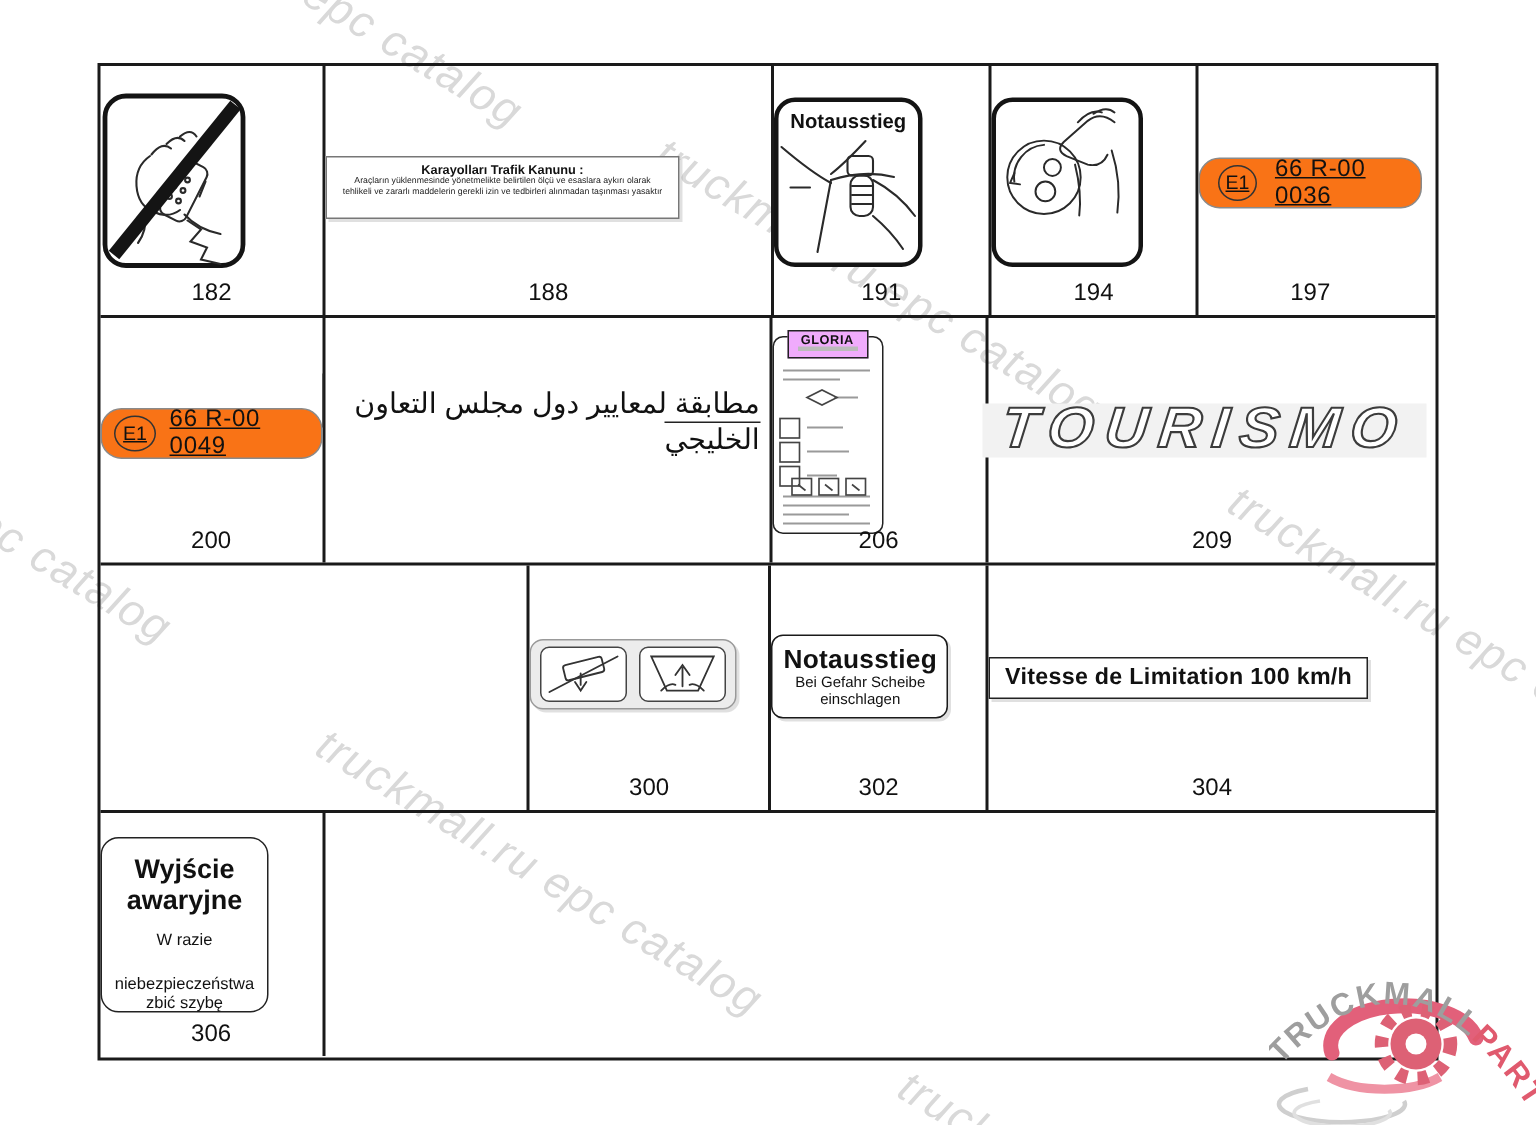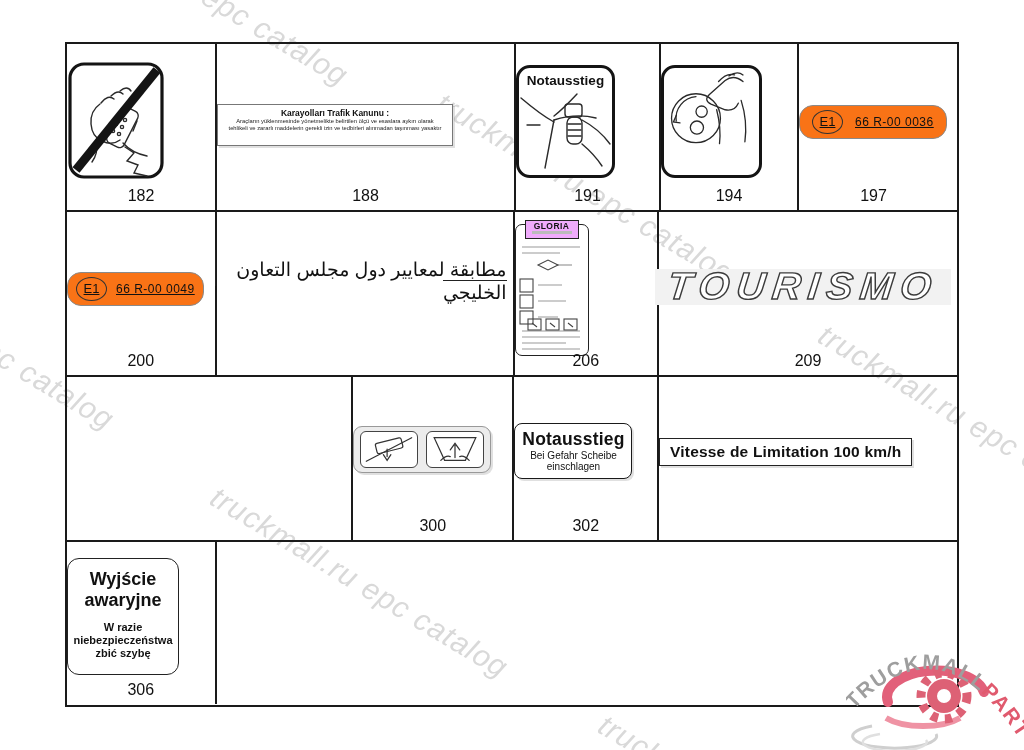--- a/index.html
+++ b/index.html
@@ -54,21 +54,21 @@
   
   .emark {
     display:flex; align-items:center; gap:12px; background:#f97316;
     border:1px solid #8a8a8a; border-radius:14px; padding:6px 12px;
     height:34px; margin-bottom:10px;text-decoration:underline;
   }
   .emark .ecirc {
     display:inline-block; width:31px; height:24px; border:1.6px solid #333;
     border-radius:50%; text-align:center; line-height:21px; font-size:13px;
   }
-  .emark .code { font-size:12px; letter-spacing:0.5px; }
+  .emark .code { font-size:16px; letter-spacing:0.5px; }
   
   .arabic203 { position:relative; direction:rtl; font-family:Liberation Sans, sans-serif;
     font-size:19px; margin-bottom:26px; padding:2px 6px; }
   .arabic203 .vbar { position:absolute; left:-2px; top:-6px; width:1.4px; height:36px; background:#222; }
   .arabic203 .last { border-top:1.4px solid #222; padding-top:1px; }
   
   .sticker206 { position:relative; width:74px; height:132px; background:#fff;
     border:1.6px solid #222; border-radius:7px; margin-bottom:8px; }
   .sticker206 .hdr { position:absolute; top:-5px; left:9px; width:54px; height:19px;
     background:#f0abfc; border:1.6px solid #222; text-align:center; }
@@ -108,21 +108,21 @@
     border-radius:8px; padding:5px 2px 6px; margin-bottom:16px; }
   .sticker302 .t { font-size:17.5px; font-weight:bold; letter-spacing:0.2px; }
   .sticker302 .s { font-size:10px; font-weight:normal; line-height:11px; }
   
   .sticker304 { background:#fff; border:1.4px solid #222; padding:4px 10px;
     font-size:15.5px; font-weight:bold; letter-spacing:0.2px; margin-bottom:14px; }
   
   .sticker306 { width:112px; height:117px; background:#fff; border:1.6px solid #222;
     border-radius:12px; text-align:center; margin-bottom:14px; padding-top:10px; }
   .sticker306 .t { font-size:18px; font-weight:bold; line-height:21px; }
-  .sticker306 .s { font-size:11px; font-weight:bold; line-height:13px; margin-top:10px; }
+  .sticker306 .s { font-size:11px; font-weight:normal; line-height:13px; margin-top:10px; }
   
   #brandlogo { position:absolute; left:846px; top:634px; z-index:6; }
 </style>
 </head>
 <body>
 
 <div class="wm" style="left:62px;  top:-112px;">truckmall.ru epc catalog</div>
 <div class="wm" style="left:448px; top:86px;">truckmall.ru epc catalog</div>
 <div class="wm" style="left:-172px;top:232px;">truckmall.ru epc catalog</div>
 <div class="wm" style="left:830px; top:318px;">truckmall.ru epc catalog</div>
@@ -299,30 +299,31 @@
       <div class="sticker302 shadowed">
         <div class="t">Notausstieg</div>
         <div class="s">Bei Gefahr Scheibe</div>
         <div class="s">einschlagen</div>
       </div>
       <div class="partnum">302</div>
     </div>
 
     <div class="cell" style="width:299px">
       <div class="sticker304 shadowed">Vitesse de Limitation 100 km/h</div>
+      <div class="partnum">304</div>
     </div>
   </div>
 
   <div class="row" style="height:162px">
     <div class="cell" style="width:150px">
       <div class="sticker306">
         <div class="t">Wyjście</div>
         <div class="t">awaryjne</div>
         <div class="s">W razie</div>
-        <div class="s" style="margin-top:0">niebezpieczeństwa</div>
+        <div class="s" style="margin-top:16px">niebezpieczeństwa</div>
         <div class="s" style="margin-top:0">zbić szybę</div>
       </div>
       <div class="partnum">306</div>
     </div>
     <div class="cell" style="width:743px"></div>
   </div>
 </div>
 
 <svg id="brandlogo" width="178" height="116" viewBox="0 0 178 116">
   <defs>

